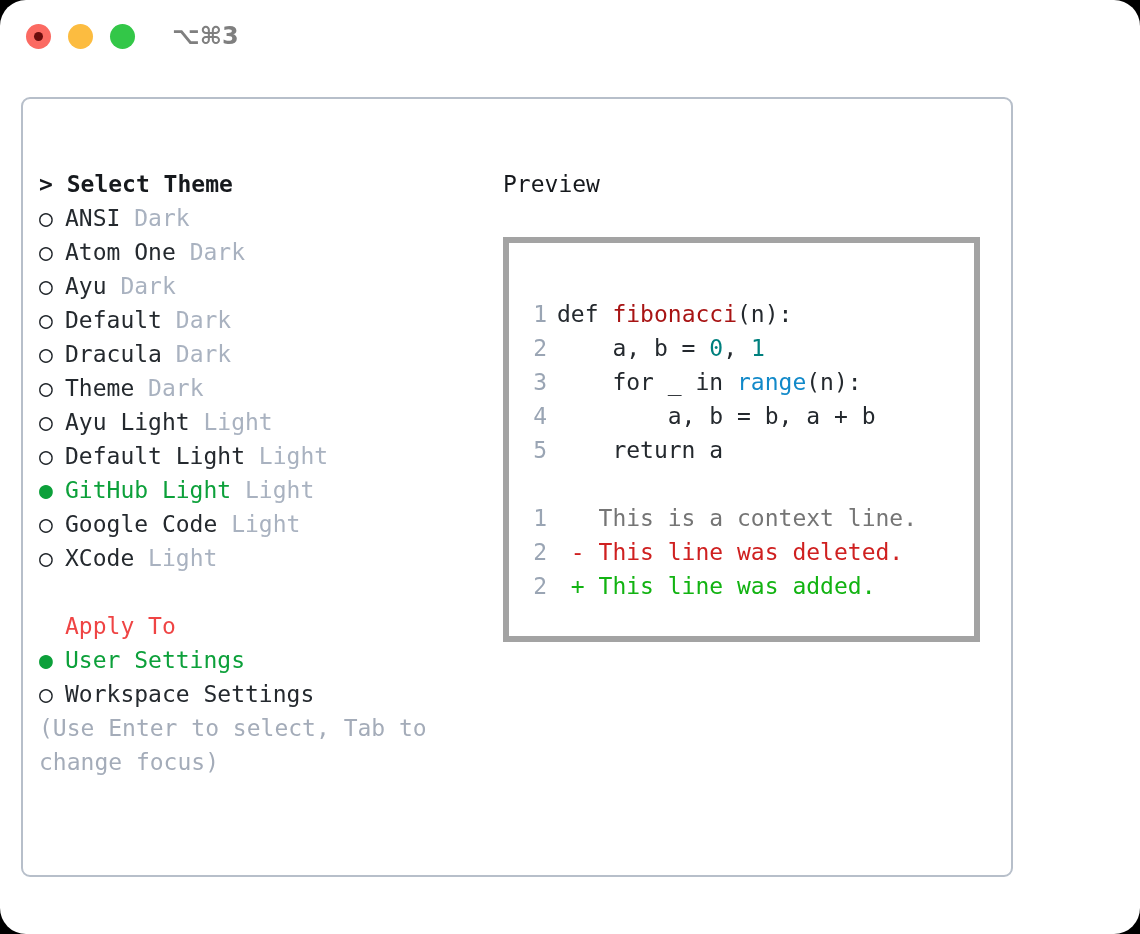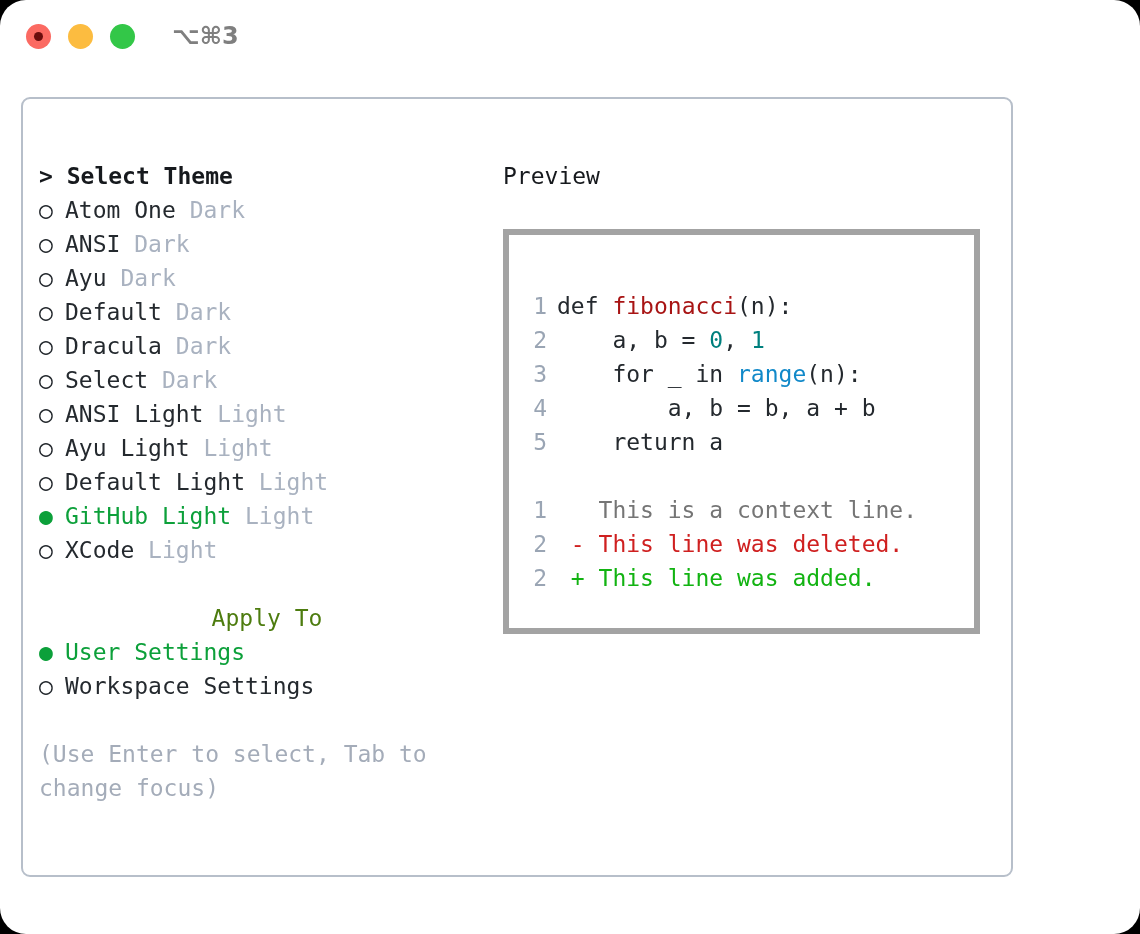--- a/index.html
+++ b/index.html
@@ -72,21 +72,21 @@
     width: 992px;
     height: 780px;
     border: 2px solid #b7bfca;
     border-radius: 9px;
     background: #ffffff;
     box-sizing: border-box;
   }
 
   .columns {
     position: absolute;
-    left: 0; top: 8px;
+    left: 0; top: 16px;
     width: 100%; height: 100%; padding-left: 39px;
   }
 
   
   .left-col {
     position: absolute;
     left: 16px; top: 52px;
     width: 430px;
   }
   .header-row {
@@ -109,33 +109,31 @@
     color: #24292e;
   }
   .marker.sel { color: #0ca03a; }
   .opt-name { color: #24292e; }
   .opt-row.selected .opt-name { color: #0ca03a; }
   .opt-variant { color: #a9b2c0; }
 
   .group-header {
     font-size: 23px;
     line-height: 34px;
-    color: #4d7c0f;
-    white-space: pre;
-    text-align: center;
+    color: #ef4444;
+    white-space: pre;
   }
 
   .spacer { height: 34px; }
 
   .hint {
     font-size: 23px;
     line-height: 34px;
     color: #a4acb9;
     width: 410px;
-    margin-top: 34px;
   }
 
   
   .right-col {
     position: absolute;
     left: 480px; top: 52px;
     width: 490px;
   }
   .preview-title {
     font-size: 23px;
@@ -189,30 +187,30 @@
     </div>
     <div class="shortcut">⌥⌘3</div>
   </div>
 
   <div class="panel">
     <div class="columns">
 
       <div class="left-col">
         <div class="header-row">&gt; Select Theme</div>
         <div id="theme-list">
+            <div class="opt-row"><span class="marker">○</span><span class="opt-name">ANSI</span><span class="opt-variant"> Dark</span></div>
             <div class="opt-row"><span class="marker">○</span><span class="opt-name">Atom One</span><span class="opt-variant"> Dark</span></div>
-            <div class="opt-row"><span class="marker">○</span><span class="opt-name">ANSI</span><span class="opt-variant"> Dark</span></div>
             <div class="opt-row"><span class="marker">○</span><span class="opt-name">Ayu</span><span class="opt-variant"> Dark</span></div>
             <div class="opt-row"><span class="marker">○</span><span class="opt-name">Default</span><span class="opt-variant"> Dark</span></div>
             <div class="opt-row"><span class="marker">○</span><span class="opt-name">Dracula</span><span class="opt-variant"> Dark</span></div>
-            <div class="opt-row"><span class="marker">○</span><span class="opt-name">Select</span><span class="opt-variant"> Dark</span></div>
-            <div class="opt-row"><span class="marker">○</span><span class="opt-name">ANSI Light</span><span class="opt-variant"> Light</span></div>
+            <div class="opt-row"><span class="marker">○</span><span class="opt-name">Theme</span><span class="opt-variant"> Dark</span></div>
             <div class="opt-row"><span class="marker">○</span><span class="opt-name">Ayu Light</span><span class="opt-variant"> Light</span></div>
             <div class="opt-row"><span class="marker">○</span><span class="opt-name">Default Light</span><span class="opt-variant"> Light</span></div>
             <div class="opt-row selected"><span class="marker sel">●</span><span class="opt-name">GitHub Light</span><span class="opt-variant"> Light</span></div>
+            <div class="opt-row"><span class="marker">○</span><span class="opt-name">Google Code</span><span class="opt-variant"> Light</span></div>
             <div class="opt-row"><span class="marker">○</span><span class="opt-name">XCode</span><span class="opt-variant"> Light</span></div>
           </div>
 
         <div class="spacer"></div>
 
         <div class="group-header"><span class="marker"> </span><span>Apply To</span></div>
         <div id="apply-to-list">
             <div class="opt-row selected"><span class="marker sel">●</span><span class="opt-name">User Settings</span></div>
             <div class="opt-row"><span class="marker">○</span><span class="opt-name">Workspace Settings</span></div>
           </div>

